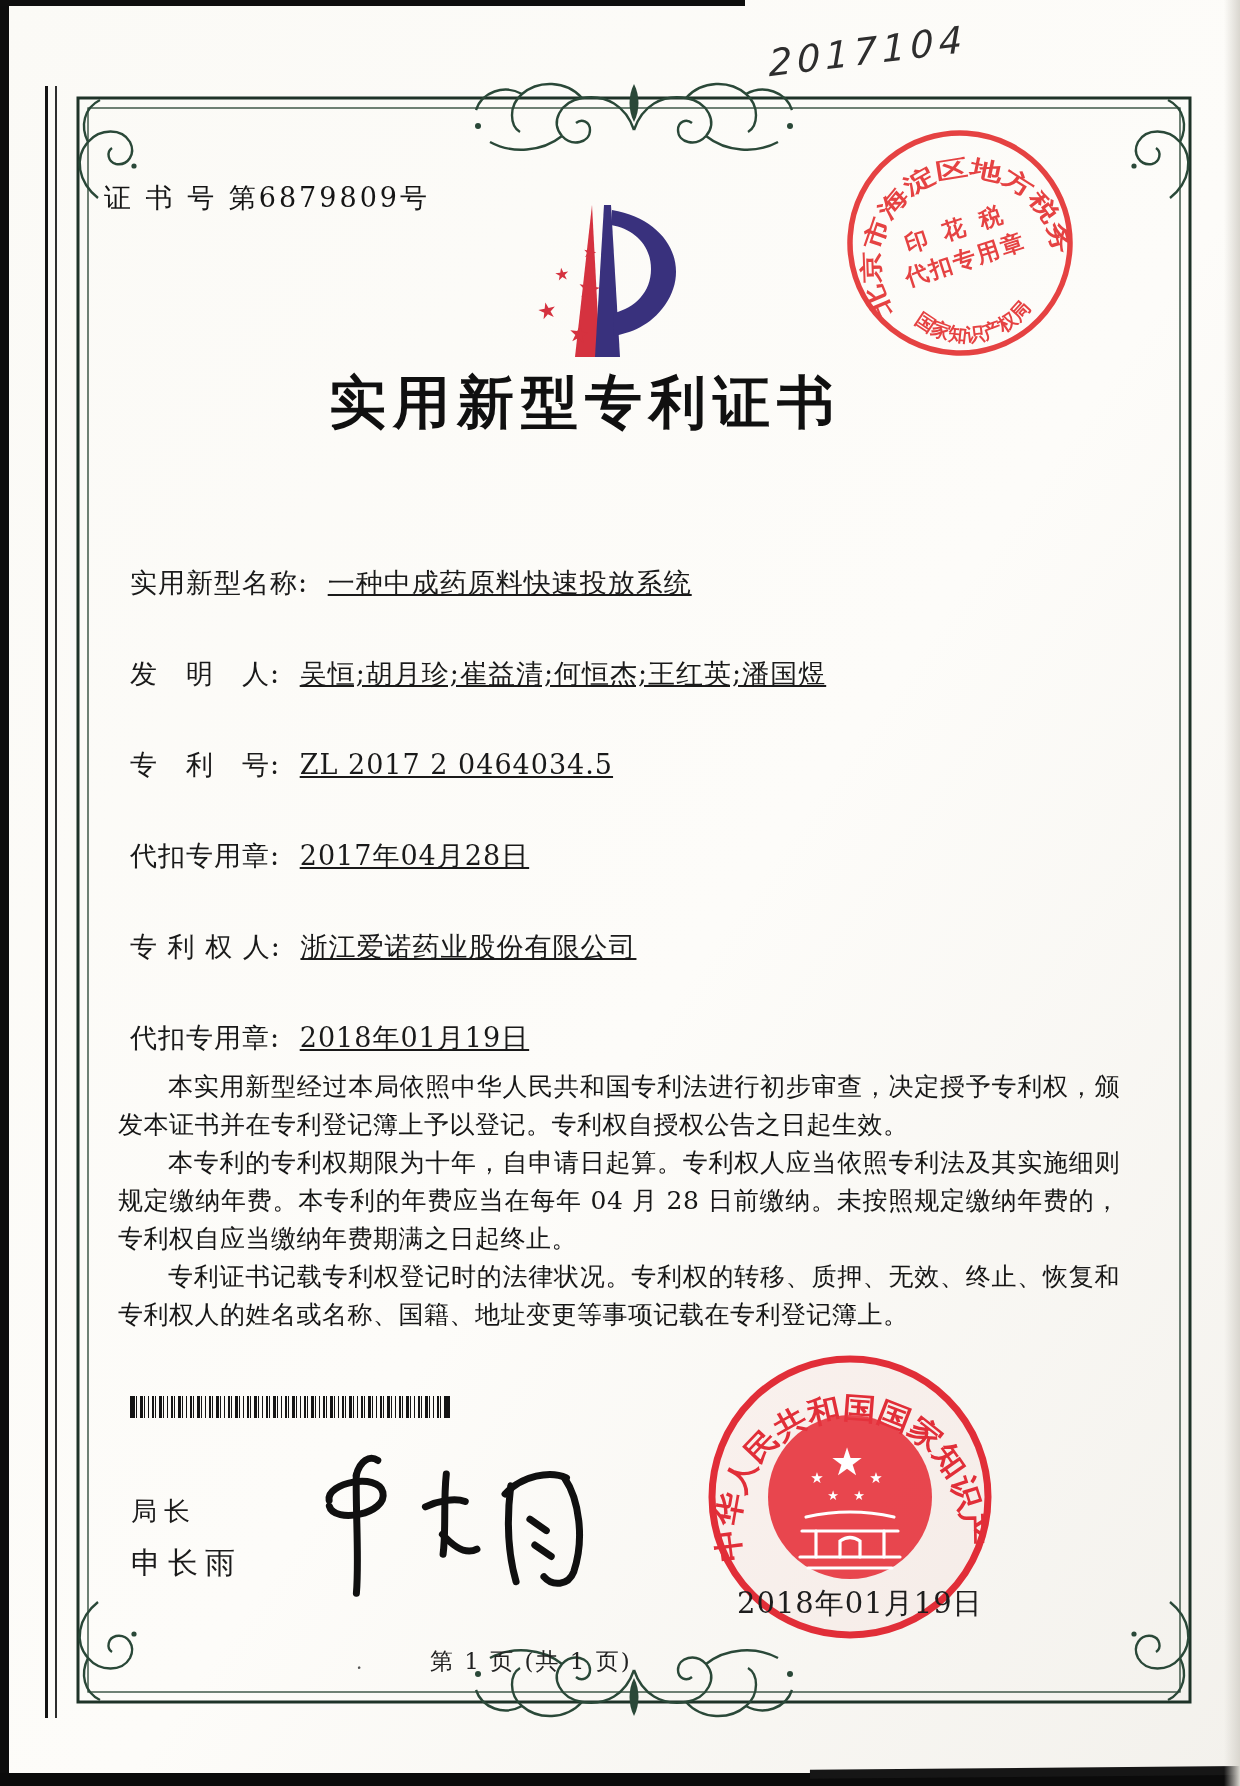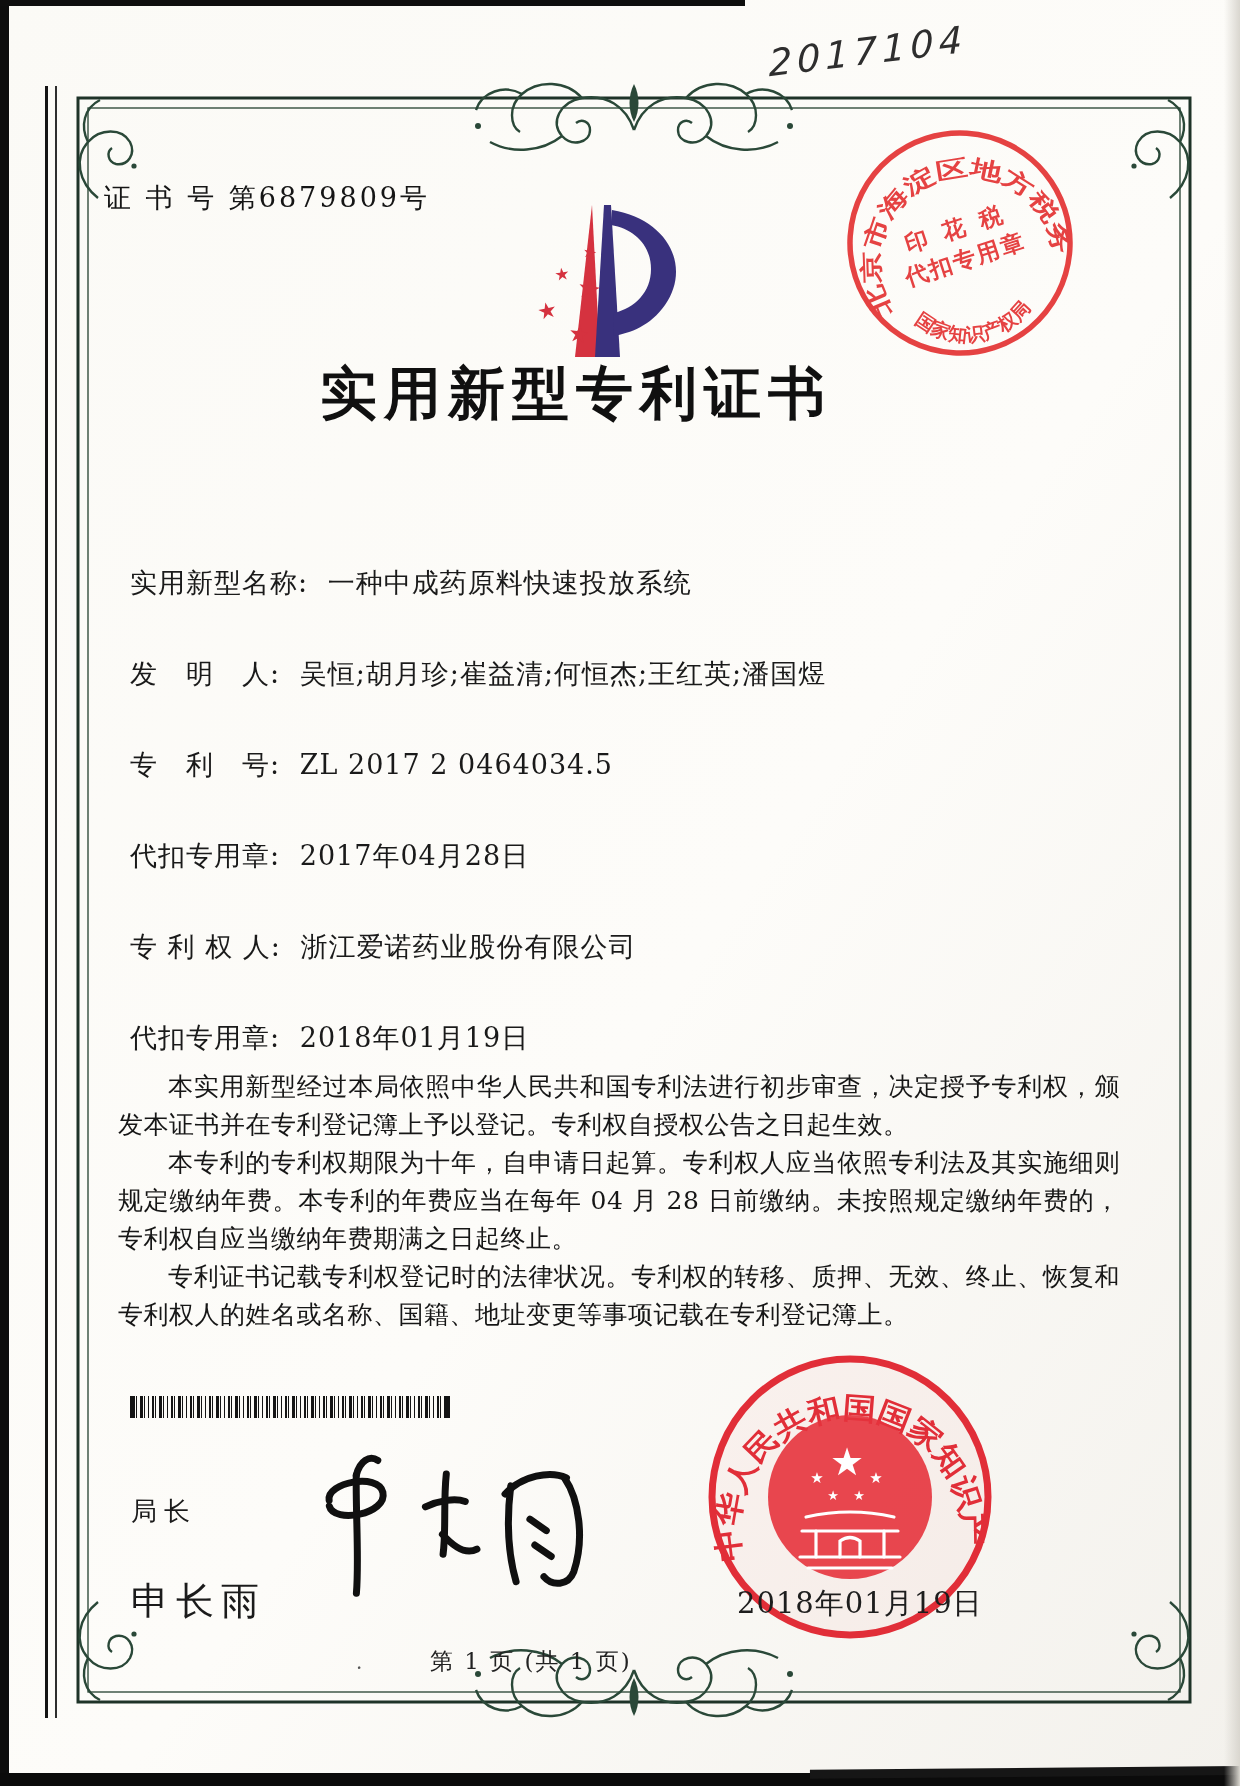--- a/index.html
+++ b/index.html
@@ -17,40 +17,40 @@
   .spine{position:absolute;left:45px;top:86px;height:1632px;width:7px;border-left:3px solid #141414;border-right:2px solid #2e2e2e;}
   
   .frame{position:absolute;left:0;top:0;}
   
   .handwritten{position:absolute;left:768px;top:30px;font-family:"DejaVu Sans",sans-serif;
     font-size:37px;font-style:italic;letter-spacing:5px;color:#2e2e2e;
     transform:rotate(-7deg) skewX(-6deg);}
   
   .cert-no{position:absolute;left:104px;top:180px;font-size:27px;letter-spacing:3px;color:#151515;}
   .logo{position:absolute;left:455px;top:192px;}
-  .title{position:absolute;left:218px;top:348px;width:700px;margin:8px;text-align:center;
+  .title{position:absolute;left:218px;top:348px;width:700px;margin:17px;text-align:center;
     font-size:57px;font-weight:700;letter-spacing:7px;color:#101010;}
   .tax-stamp{position:absolute;left:835px;top:118px;opacity:.92;}
   
   .fields{position:absolute;left:130px;top:566px;width:960px;}
   .field-row{font-size:27px;line-height:34px;margin-bottom:57px;letter-spacing:1px;white-space:nowrap;}
   .field-label{display:inline-block;}
-  .field-value{display:inline-block;margin-left:10px;}
+  .field-value{display:inline-block;margin-left:10px;text-decoration:underline;}
   
   .paragraphs{position:absolute;left:118px;top:1068px;width:1002px;}
   .paragraphs p{margin:0;font-size:25px;line-height:38px;text-align:justify;text-indent:2em;color:#161616;letter-spacing:.5px;}
   
   .barcode{position:absolute;left:130px;top:1396px;width:314px;height:22px;
     background:repeating-linear-gradient(90deg,
       #141414 0 2px,#fbfaf6 2px 3px,#141414 3px 4px,#fbfaf6 4px 7px,
       #141414 7px 10px,#fbfaf6 10px 11px,#141414 11px 12px,#fbfaf6 12px 15px,
       #141414 15px 16px,#fbfaf6 16px 19px);
     border-left:3px solid #141414;border-right:3px solid #141414;}
   .officer-title{position:absolute;left:131px;top:1494px;font-family:"DejaVu Sans","Liberation Sans",sans-serif;font-size:26px;letter-spacing:7px;color:#1b1b1b;}
-  .officer-name{position:absolute;left:131px;top:1543px;font-family:"DejaVu Sans","Liberation Sans",sans-serif;font-size:38px;letter-spacing:7px;color:#1b1b1b;margin-top:33px;}
+  .officer-name{position:absolute;left:131px;top:1543px;font-family:"DejaVu Sans","Liberation Sans",sans-serif;font-size:30px;letter-spacing:7px;color:#1b1b1b;}
   .signature{position:absolute;left:300px;top:1438px;transform:rotate(-2deg);}
   .seal{position:absolute;left:690px;top:1337px;}
   .seal-date{position:absolute;left:737px;top:1584px;font-size:29px;letter-spacing:1px;color:#1d1d1d;z-index:6;}
   .footer{position:absolute;left:430px;top:1646px;width:280px;text-align:left;font-size:23px;letter-spacing:2px;color:#222;}
   .footer-dot{position:absolute;left:356px;top:1656px;font-size:20px;color:#555;}
 </style>
 </head>
 <body>
 
 <div class="page">

